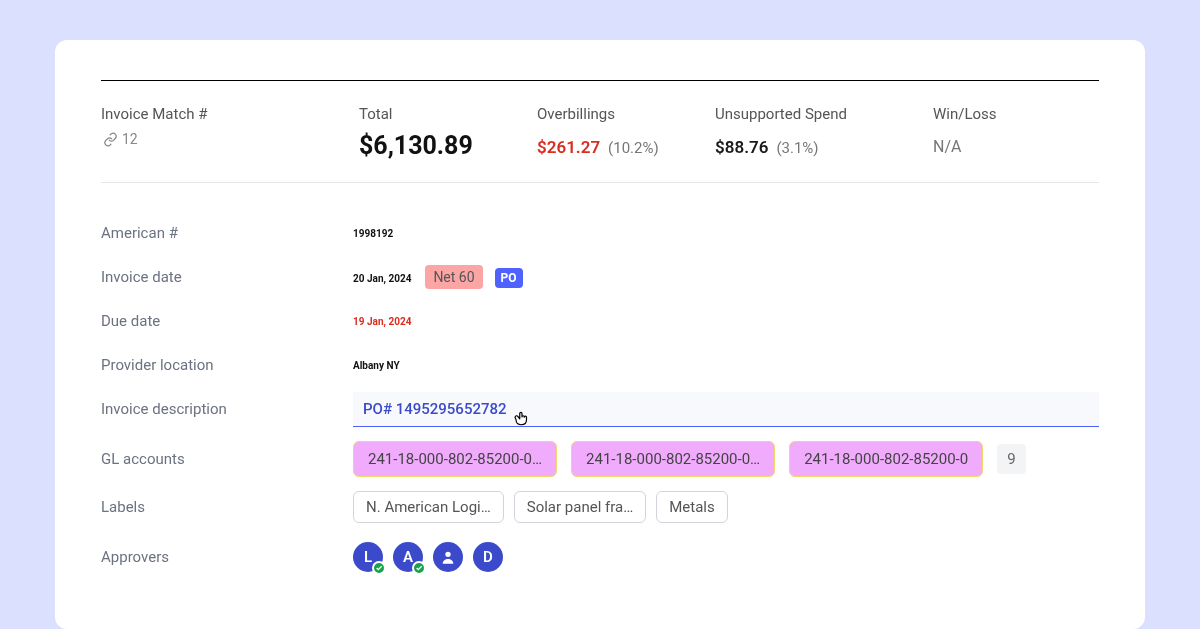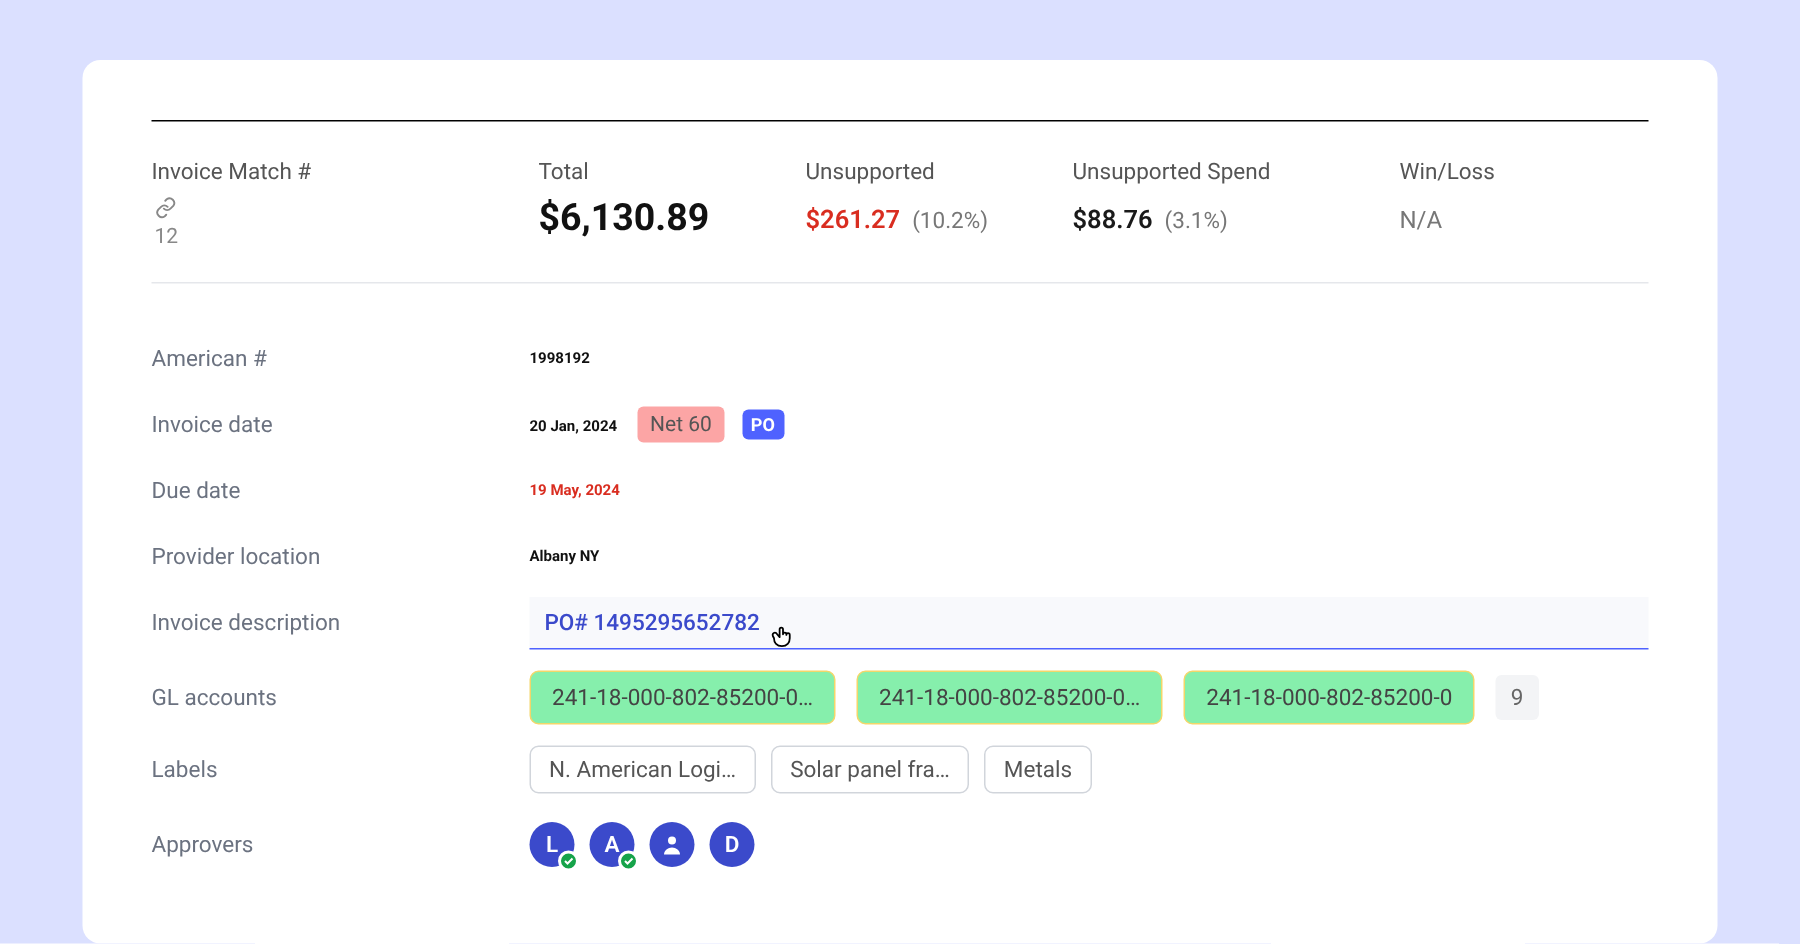--- a/index.html
+++ b/index.html
@@ -52,21 +52,20 @@
   .pct { font-size: 15px; }
   .midval { font-size: 17px; font-weight: 600; }
   .link-badge {
     display: inline-flex;
     align-items: center;
     gap: 4px;
     font-size: 14px;
     font-weight: 400;
     color: #888;
     margin-left: 2px;
-    flex-direction: column;
   }
   .link-badge svg { stroke: #888; }
 
   .details { padding-top: 28px; }
   .row {
     display: flex;
     align-items: center;
     min-height: 44px;
     padding: 0;
   }
@@ -122,21 +121,21 @@
   }
   .cursor-icon {
     position: absolute;
     left: 160px;
     top: 16px;
     pointer-events: none;
   }
 
   .gl-chips { display: flex; gap: 14px; align-items: center; flex: 1; }
   .gl-chip {
-    background: #86efac;
+    background: #f0abfc;
     border: 1px solid #f3d66a;
     border-radius: 6px;
     padding: 8px 14px;
     font-size: 15px;
     color: #444;
     white-space: nowrap;
     overflow: hidden;
     text-overflow: ellipsis;
     max-width: 220px;
   }
@@ -208,21 +207,21 @@
         </span>
       </div>
     </div>
 
     <div class="summary-col">
       <div class="summary-label">Total</div>
       <div class="summary-value">$6,130.89</div>
     </div>
 
     <div class="summary-col">
-      <div class="summary-label">Unsupported</div>
+      <div class="summary-label">Overbillings</div>
       <div class="summary-sub">
         <span class="midval red">$261.27</span>
         <span class="pct gray">(10.2%)</span>
       </div>
     </div>
 
     <div class="summary-col" style="min-width:180px">
       <div class="summary-label">Unsupported Spend</div>
       <div class="summary-sub">
         <span class="midval">$88.76</span>
@@ -251,21 +250,21 @@
       <div class="row-label">Invoice date</div>
       <div>
         <span class="row-val">20 Jan, 2024</span>
         <span class="net-badge">Net 60</span>
         <span class="po-badge">PO</span>
       </div>
     </div>
 
     <div class="row">
       <div class="row-label">Due date</div>
-      <div class="row-val red">19 May, 2024</div>
+      <div class="row-val red">19 Jan, 2024</div>
     </div>
 
     <div class="row">
       <div class="row-label">Provider location</div>
       <div class="row-val">Albany NY</div>
     </div>
 
     <div class="row">
       <div class="row-label">Invoice description</div>
       <div class="desc-row">

